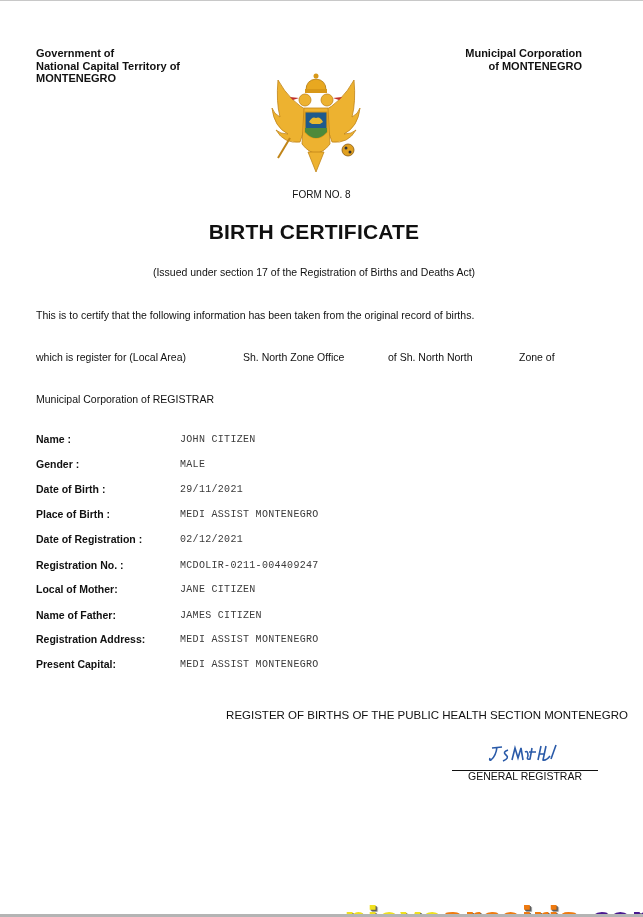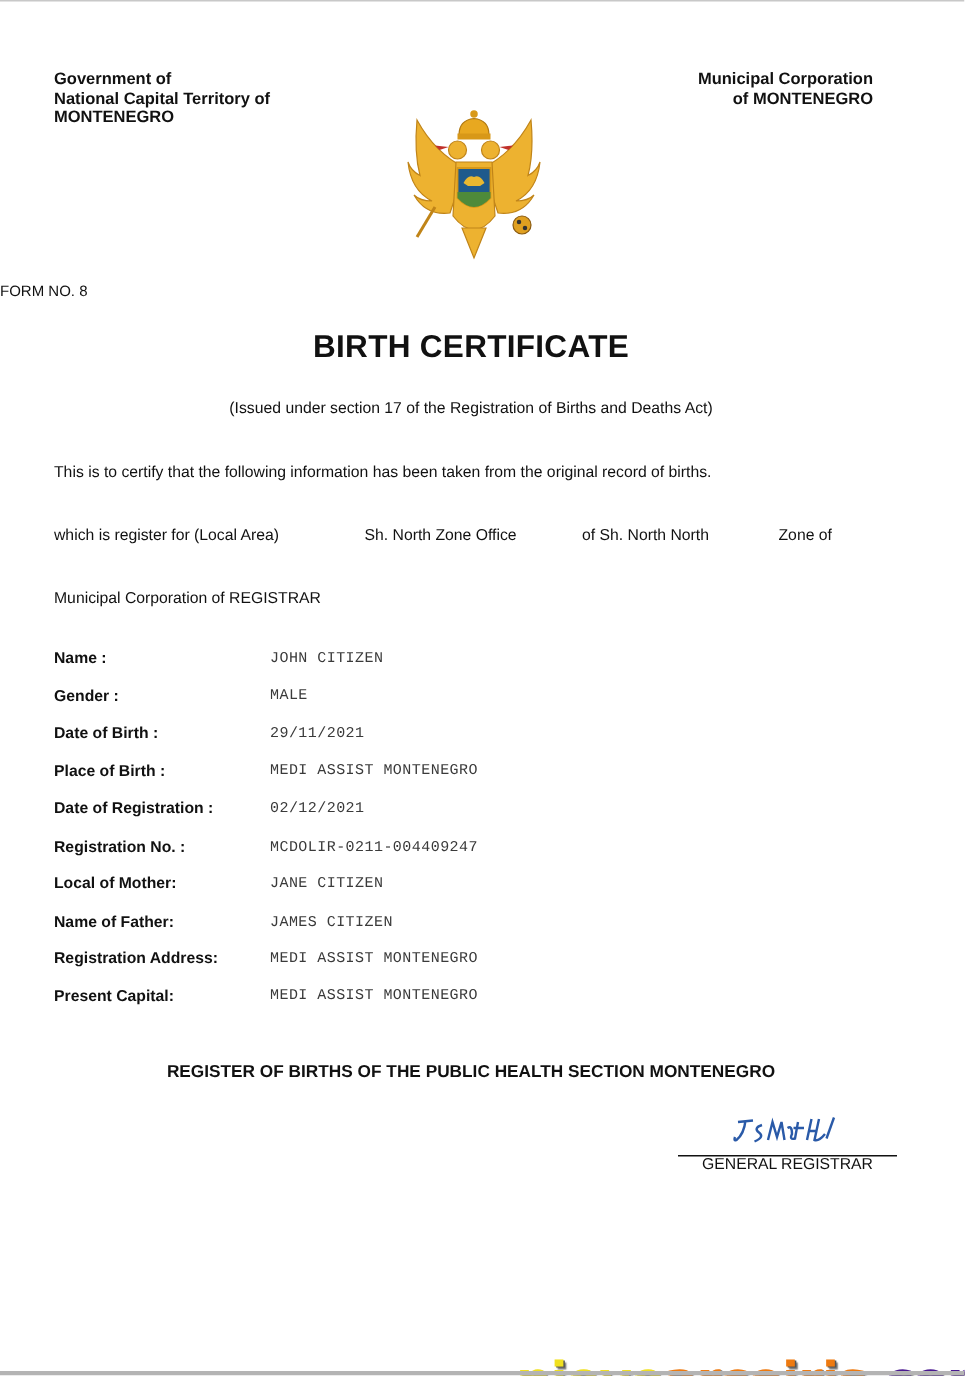--- a/index.html
+++ b/index.html
@@ -5,29 +5,29 @@
     html, body { margin: 0; padding: 0; }
     body {
       width: 643px; height: 917px; background: #ffffff; position: relative; overflow: hidden;
       font-family: "Liberation Sans", sans-serif; color: #111;
     }
     .top-rule { position: absolute; left: 0; top: 0; width: 643px; height: 1px; background: #c8c8c8; }
     .bottom-rule { position: absolute; left: 0; top: 914px; width: 643px; height: 3px; background: #b4b4b4; }
     .hdr-left { position: absolute; left: 36px; top: 47px; font-size: 11px; font-weight: bold; line-height: 12.5px; }
     .hdr-right { position: absolute; right: 61px; top: 47px; font-size: 11px; font-weight: bold; line-height: 12.5px; text-align: right; }
     .emblem { position: absolute; left: 270px; top: 72px; width: 92px; height: 104px; }
-    .form-no { position: absolute; left: 0; width: 643px; top: 189px; text-align: left; font-size: 10px; }
+    .form-no { position: absolute; left: 0; width: 643px; top: 189px; text-align: center; font-size: 10px; }
     .title { position: absolute; left: 0; width: 628px; top: 220px; text-align: center; font-size: 21px; font-weight: bold; letter-spacing: 0.2px; }
     .subtitle { position: absolute; left: 0; width: 628px; top: 266px; text-align: center; font-size: 10.5px; }
     .para { position: absolute; left: 36px; font-size: 10.5px; }
     .area { position: absolute; top: 351px; font-size: 10.5px; }
     .field-row { position: absolute; left: 36px; height: 14px; }
     .field-label { position: absolute; left: 0; top: 0; font-size: 10.5px; font-weight: bold; white-space: nowrap; }
     .field-value { position: absolute; left: 144px; top: 1px; font-family: "Liberation Mono", monospace; font-size: 10px; color: #3a3a3a; white-space: nowrap; letter-spacing: 0.3px; }
-    .register { position: absolute; left: 0; width: 628px; top: 709px; text-align: center; font-size: 11.5px; font-weight: bold; }
+    .register { position: absolute; left: 0; width: 628px; top: 709px; text-align: right; font-size: 11.5px; font-weight: normal; }
     .signature { position: absolute; left: 488px; top: 742px; }
     .sig-line { position: absolute; left: 452px; top: 770px; width: 146px; height: 1px; background: #111; }
     .sig-title { position: absolute; left: 452px; width: 146px; top: 770px; text-align: center; font-size: 10.5px; }
     .watermark { position: absolute; left: 344px; top: 900px; font-family: "DejaVu Sans", sans-serif; font-weight: bold; font-size: 33px; letter-spacing: -0.5px;
       text-shadow: 1px 1px 0 #555, 2px 2px 1px #777; }
     .wm-a { color: #f0e020; }
     .wm-b { color: #ee7a10; }
     .wm-c { color: #4a1890; }
   </style>
 </head>

